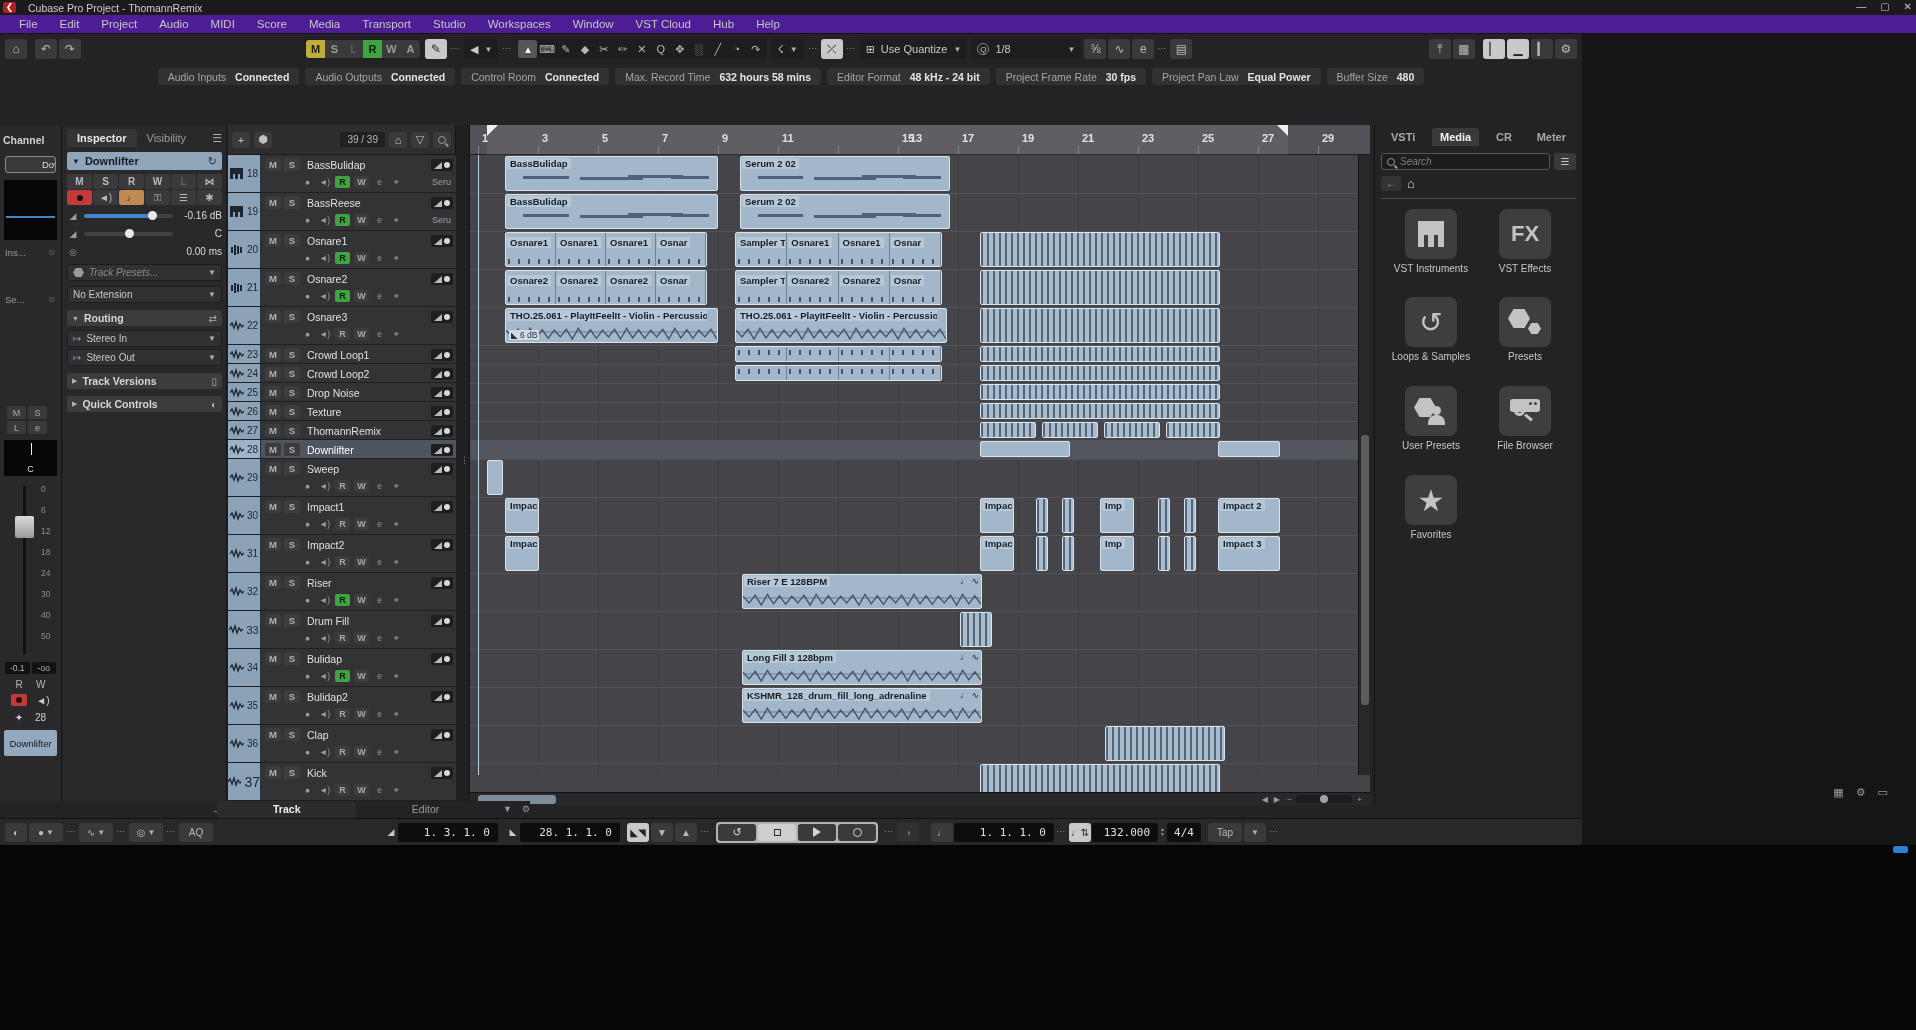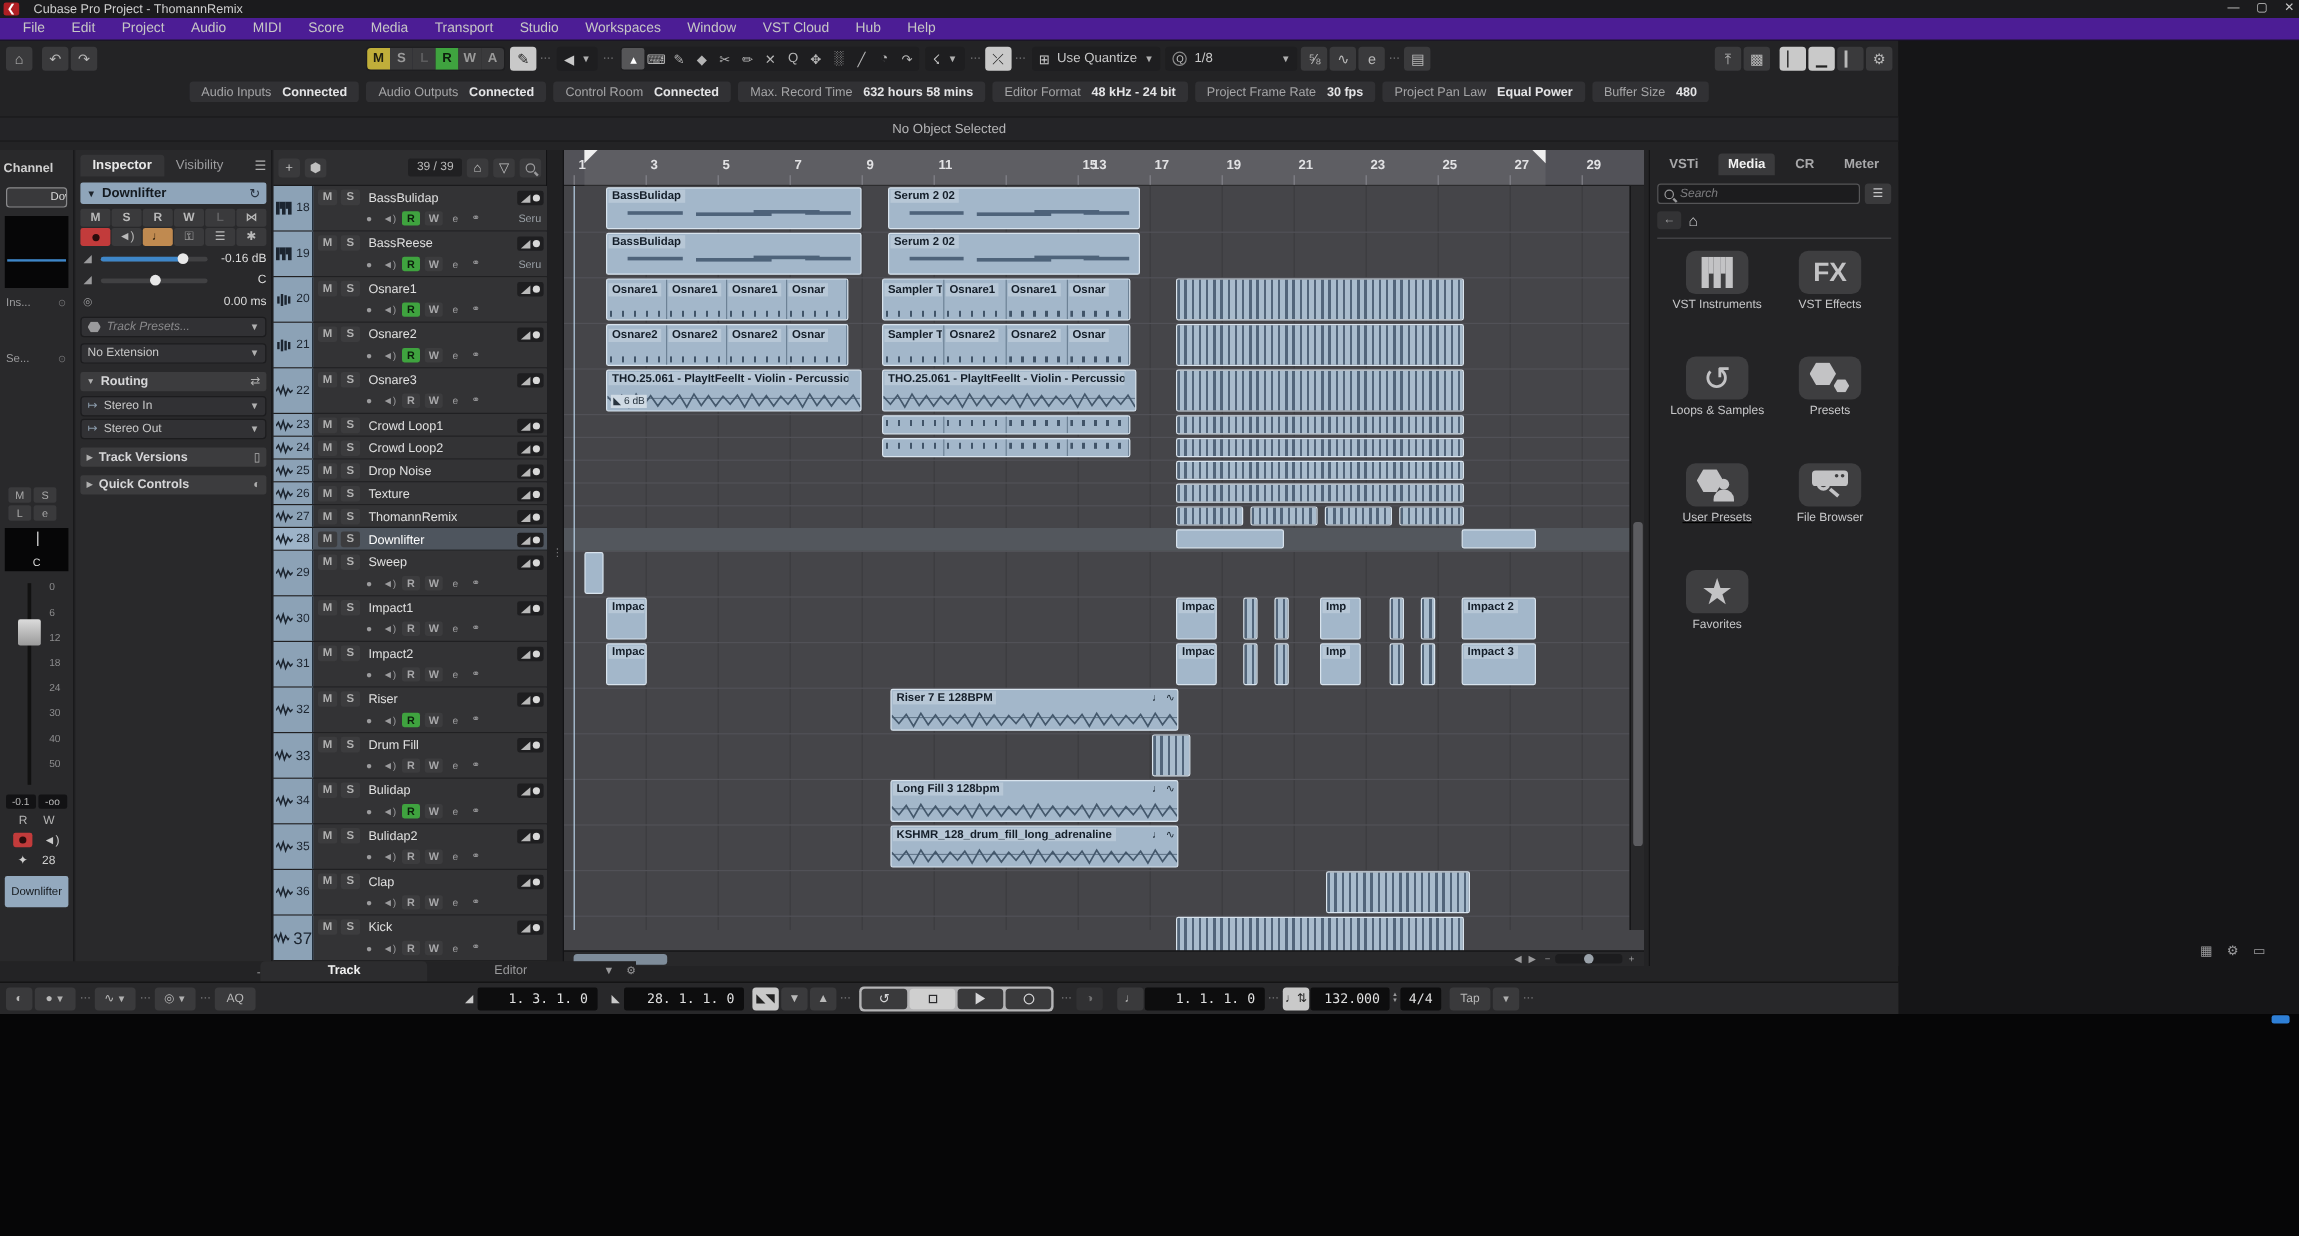--- a/index.html
+++ b/index.html
@@ -181,21 +181,21 @@
   #rp-searchbox .ph { color:#7e7e80; font-size:10px; font-style:italic; }
   .mgl { width:8px; height:8px; border:1.5px solid #9a9a9c; border-radius:50%; position:relative; flex:none; }
   .mgl:after { content:""; position:absolute; left:6px; top:7px; width:4px; height:1.5px; background:#9a9a9c; transform:rotate(45deg); }
   #rp-listbtn { width:22px; height:17px; background:#3a3a3c; border-radius:3px; color:#c6c6c8; font-size:10px; display:flex; align-items:center; justify-content:center; }
   #rp-nav { display:flex; gap:6px; margin-top:6px; align-items:center; }
   #rp-back { width:20px; height:15px; background:#333335; border-radius:3px; color:#a8a8aa; font-size:10px; text-align:center; line-height:15px; }
   #rp-home { color:#d0d0d2; font-size:13px; }
   #rp-divider { height:1px; background:#4a4a4c; margin-top:7px; }
   #rp-tiles { position:relative; margin-top:6px; }
   .tile { position:absolute; width:88px; text-align:center; }
-  .tile .tbox { width:52px; height:36px;  background:#3e3e40; border-radius:8px; margin:0 auto; display:flex; align-items:center; justify-content:center; color:#c3c3c5; }
+  .tile .tbox { width:52px; height:50px;  background:#3e3e40; border-radius:8px; margin:0 auto; display:flex; align-items:center; justify-content:center; color:#c3c3c5; }
   .tile .tlabel { margin-top:4px; color:#c8c8ca; font-size:10px; }
   .hexa { width:22px; height:19px; background:#c3c3c5; clip-path:polygon(25% 0,75% 0,100% 50%,75% 100%,25% 100%,0 50%); }
   .hexa.small { width:13px; height:11px; position:absolute; }
 
   
   #lowertabs { left:0; top:767px; width:530px; height:17px; background:#232325; display:flex; align-items:flex-end; }
   #lt-dash { color:#9a9a9c; font-size:10px; margin-left:214px; margin-right:0; line-height:15px; }
   .ltab { width:150px; text-align:center; color:#9a9a9c; font-size:10.5px; height:17px; line-height:17px; border-radius:4px 4px 0 0; }
   .ltab.active { color:#f0f0f0; font-weight:bold; background:#2c2c2e; }
   #lt-icons { margin-left:8px; color:#9a9a9c; font-size:9px; display:flex; gap:10px; line-height:17px; }
@@ -357,23 +357,20 @@
         <div class="sseg">
           <div class="lbl">Project Pan Law</div>
           <div class="val">Equal Power</div>
         </div>
         <div class="sseg">
           <div class="lbl">Buffer Size</div>
           <div class="val">480</div>
         </div>
       </div>
 
-    <div id="infoline" class="abs">
-      <span>No Object Selected</span>
-    </div>
 
     <div id="main" class="abs">
 
       <div id="channel" class="abs">
         <div id="ch-title">Channel</div>
         <div id="ch-name">Downli...</div>
         <div id="ch-display">
             <div class="bluline"></div>
           </div>
         <div class="ch-row">
@@ -1280,21 +1277,21 @@
             </div>
             <div class="tile" style="left: 100px; top: 92px;">
               <div class="tbox">
                 <div style="position:relative;width:34px;height:30px;">
                   <div class="hexa" style="position:absolute;left:0;top:2px;"></div>
                   <div class="hexa small" style="left:20px;top:16px;"></div>
                 </div>
               </div>
               <div class="tlabel">Presets</div>
             </div>
-            <div class="tile" style="left: 6px; top: 181px; text-decoration: underline;">
+            <div class="tile" style="left: 6px; top: 181px;">
               <div class="tbox">
                 <div style="position:relative;width:34px;height:30px;">
                   <div class="hexa" style="position:absolute;left:0;top:2px;"></div>
                   <div style="position:absolute;left:18px;top:10px;width:9px;height:9px;border-radius:50%;background:#c3c3c5;"></div>
                   <div style="position:absolute;left:14px;top:19px;width:17px;height:10px;border-radius:8px 8px 0 0;background:#c3c3c5;"></div>
                 </div>
               </div>
               <div class="tlabel">User Presets</div>
             </div>
             <div class="tile" style="left: 100px; top: 181px;">

